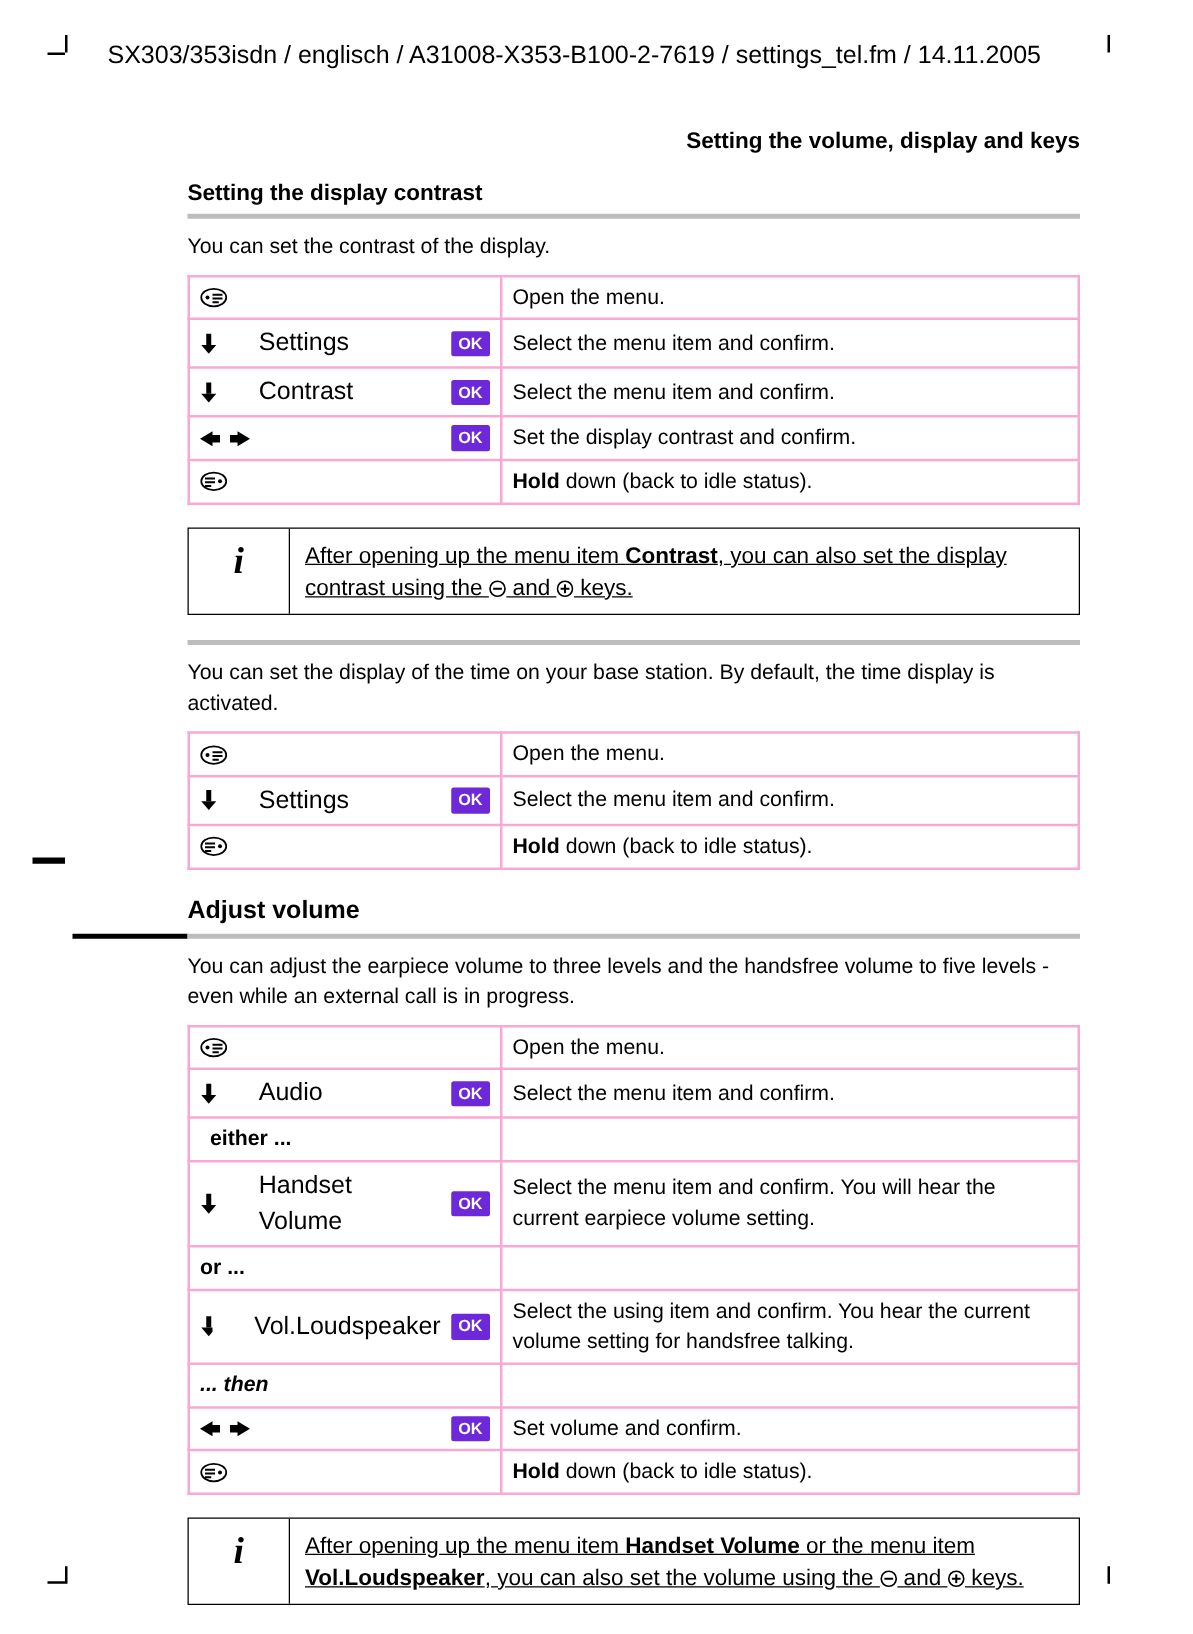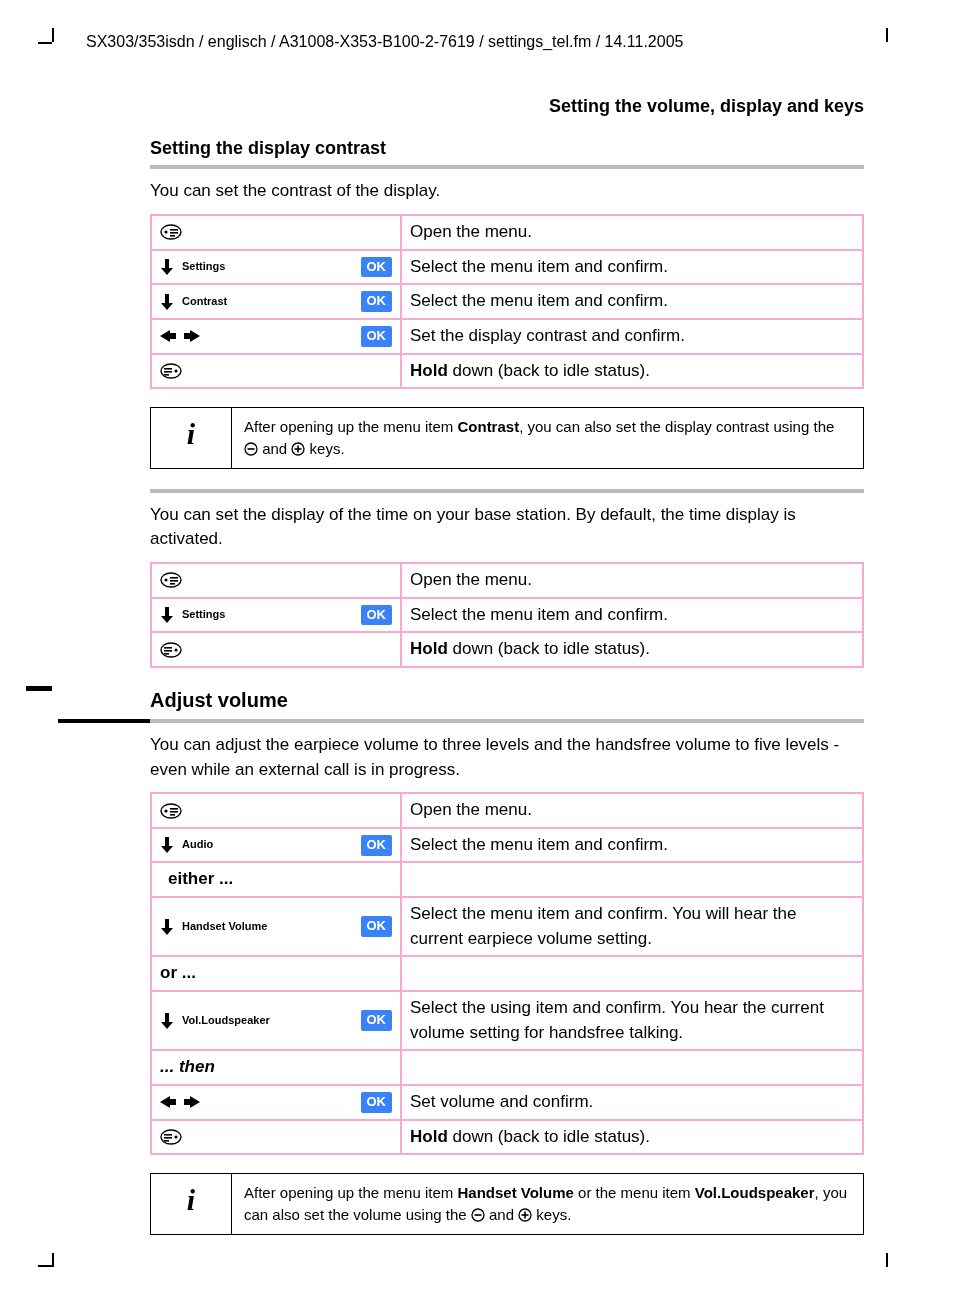--- a/index.html
+++ b/index.html
@@ -15,21 +15,21 @@
   }
   .crop { position:absolute; background:#000; }
   .crop.tl { left:52px; top:28px; width:2px; height:14px; }
   .crop.tl2{ left:38px; top:42px; width:14px; height:2px; }
   .crop.tr { right:66px; top:28px; width:2px; height:14px; }
   .crop.bl { left:52px; bottom:40px; width:2px; height:14px; }
   .crop.bl2{ left:38px; bottom:40px; width:14px; height:2px; }
   .crop.br { right:66px; bottom:40px; width:2px; height:14px; }
   .sidebar-mark { position:absolute; left:26px; top:686px; width:26px; height:5px; background:#000; }
 
-  .headerline { font-size:16px; margin:2px 20px 10px 26px; }
+  .headerline { font-size:20px; margin:2px 20px 10px 26px; }
   .running { font-weight:700; text-align:right; margin:40px 30px 16px 0; font-size:18px;}
   .content { margin-left:90px; margin-right:30px; }
 
   .h3 { font-weight:700; font-size:18px; margin:6px 0 2px 0; }
   .rule-lt { height:4px; background:#bdbdbd; margin:4px 0 10px 0; }
 
   .h2 { font-weight:700; font-size:20px; margin:18px 0 2px 0; }
   .rule-split { display:flex; height:4px; margin:4px 0 10px 0; }
   .rule-split .dark { flex:0 0 92px; background:#000; margin-left:-92px; }
   .rule-split .light{ flex:1; background:#bdbdbd; }
@@ -43,23 +43,23 @@
     margin-bottom:14px;
   }
   table.proc td {
     border:2px solid #f9a8d4;
     padding:4px 8px;
     vertical-align:middle;
     font-size:17px;
   }
   table.proc col.left { width:250px; }
   .iconcell { display:flex; align-items:center; gap:8px; min-height:22px; }
-  .iconcell .label { font-weight:700; font-size:11px; flex:1; }
+  .iconcell .label { font-weight:400; font-size:20px; flex:1;margin-left:25px; }
   .okbtn {
-    display:inline-block; background:#3b82f6; color:#fff;
+    display:inline-block; background:#6d28d9; color:#fff;
     font-weight:700; font-size:13px; padding:1px 6px; border-radius:2px;
     margin-left:auto;
   }
   .hold { font-weight:700; }
 
   
   svg.ico { width:22px; height:18px; flex:0 0 auto; }
   svg.arrow { width:14px; height:18px; }
   svg.lr { width:40px; height:16px;}
   svg.pm { width:14px; height:14px; vertical-align:-2px;}
@@ -70,21 +70,21 @@
     border:1px solid #000;
     margin:18px 0 20px 0;
   }
   .infobox .icell {
     width:80px; border-right:1px solid #000;
     display:flex; align-items:flex-start; justify-content:center;
     font-family: "Times New Roman", serif;
     font-style:italic; font-weight:700; font-size:30px;
     padding-top:4px;
   }
-  .infobox .tcell { flex:1; padding:8px 12px; font-size:15px; }
+  .infobox .tcell { flex:1; padding:8px 12px; font-size:18px;text-decoration:underline; }
 </style>
 </head>
 <body>
 
 <div class="crop tl"></div>
 <div class="crop tl2"></div>
 <div class="crop tr"></div>
 <div class="crop bl"></div>
 <div class="crop bl2"></div>
 <div class="crop br"></div>

